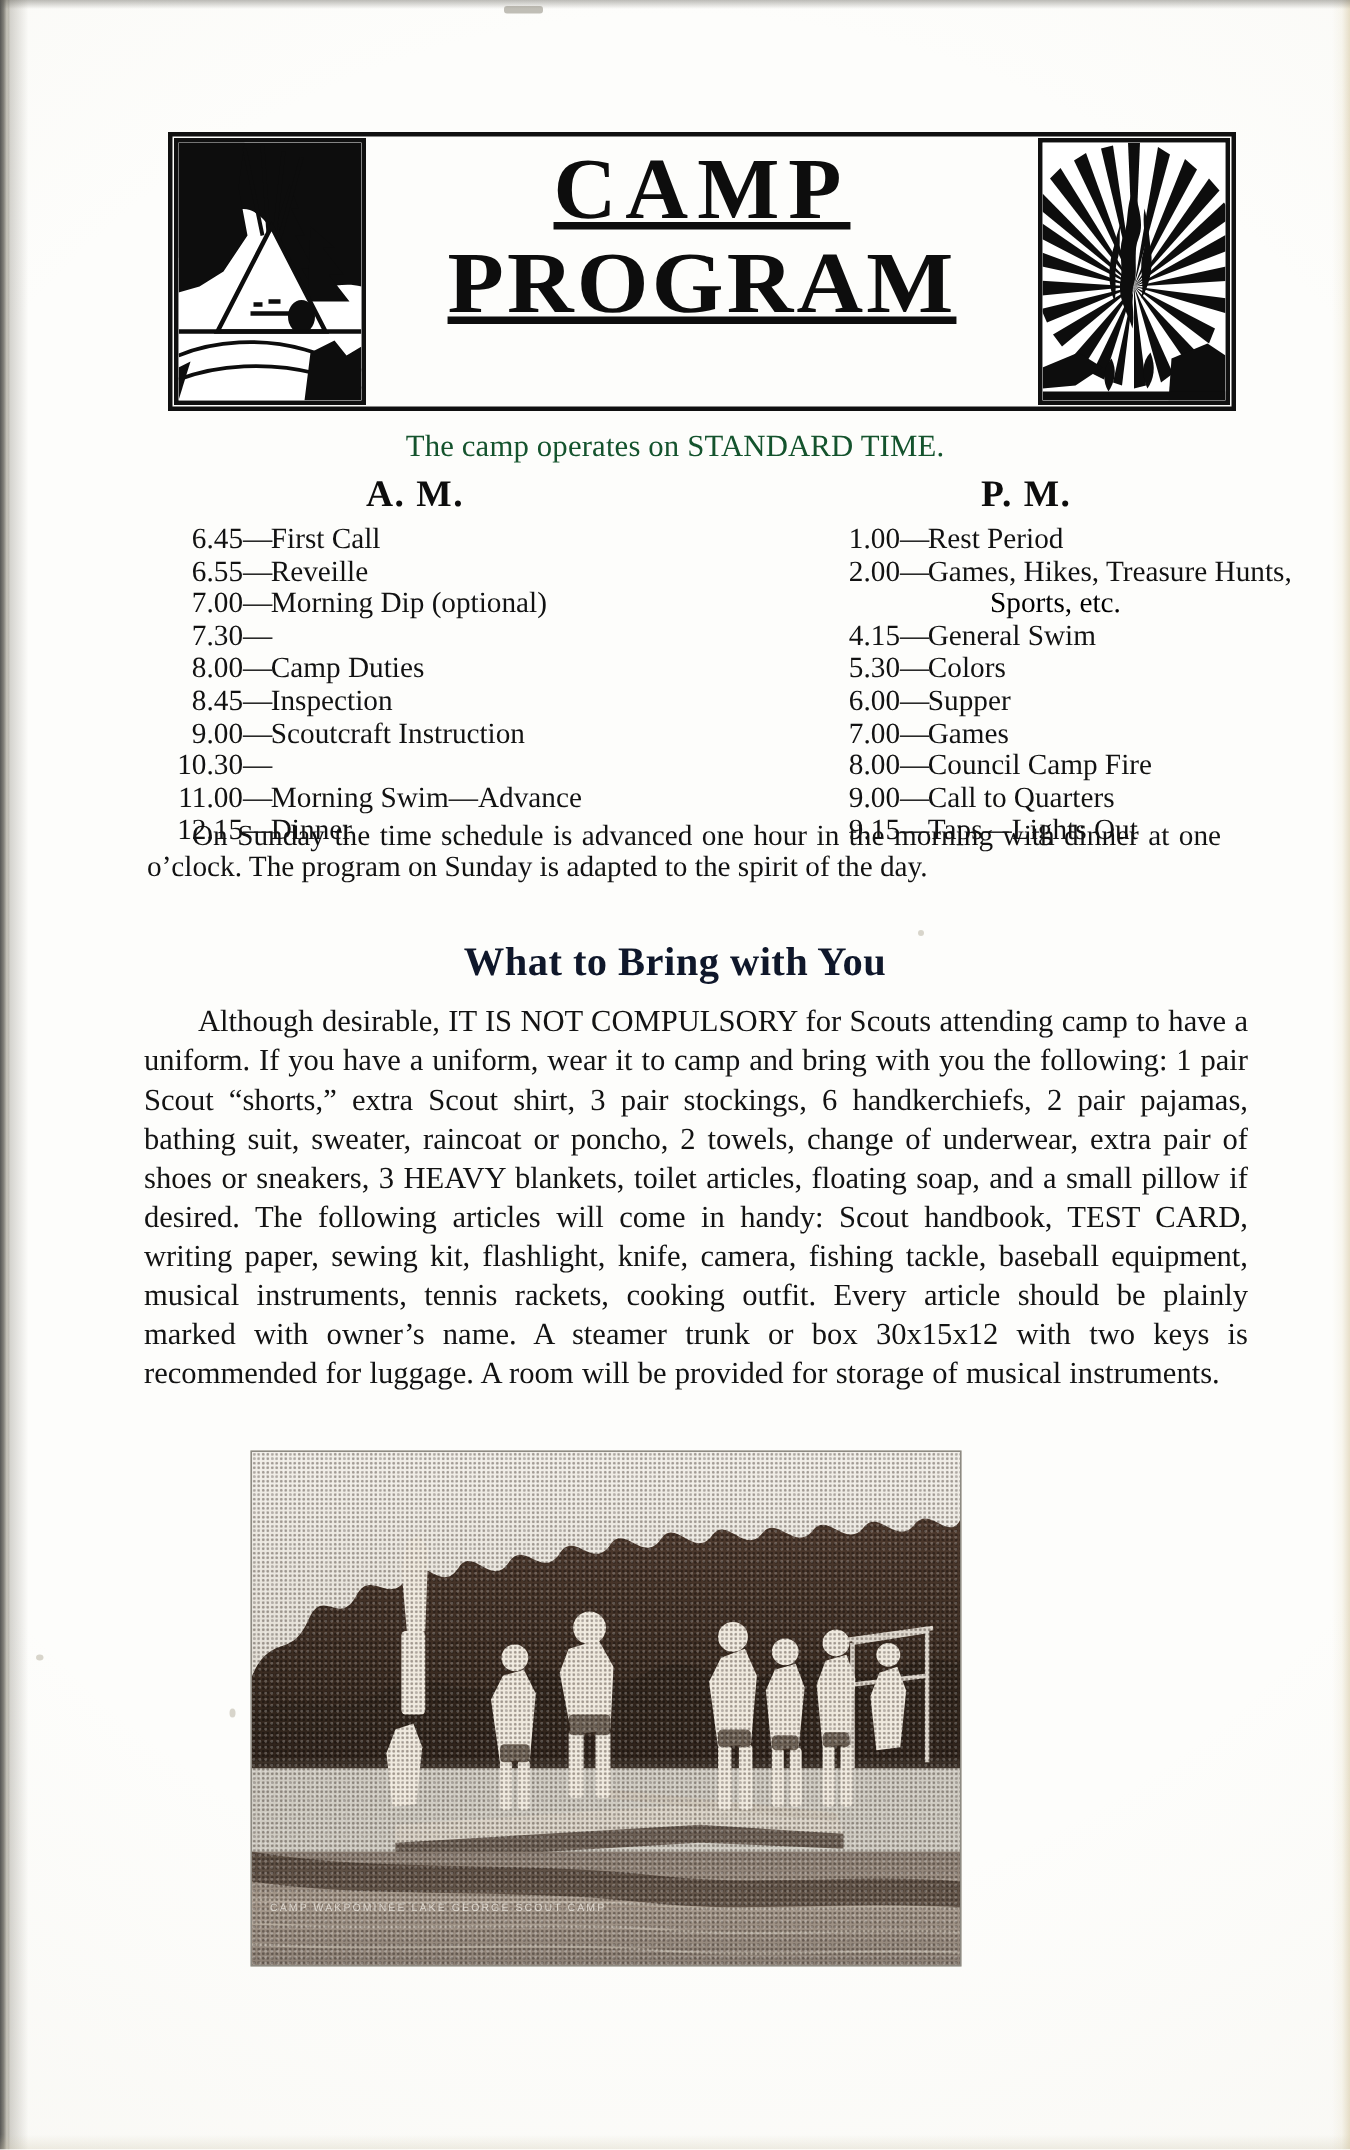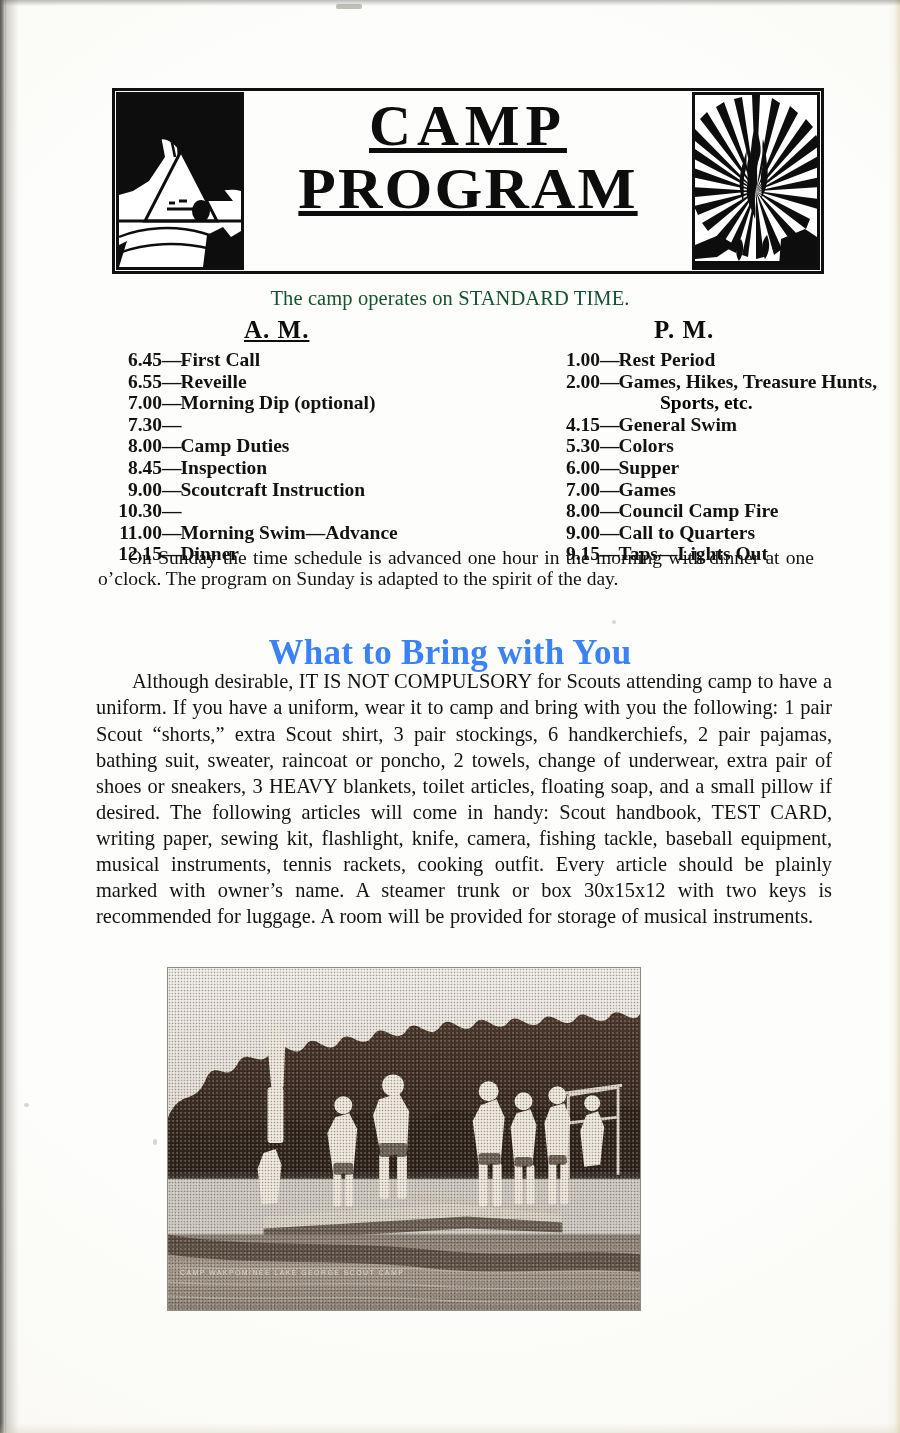--- a/index.html
+++ b/index.html
@@ -162,24 +162,24 @@
   .sched-col.pm { padding-left: 76px; }
 
   .sched-head {
     font-size: 25px;
     font-weight: 700;
     color: #0d0d0d;
     letter-spacing: 1px;
     margin-bottom: 5px;
     text-align: left;
   }
-  .sched-col.am .sched-head { padding-left: 140px; text-decoration: underline; }
+  .sched-col.am .sched-head { padding-left: 140px; }
   .sched-col.pm .sched-head { padding-left: 112px; }
 
-  .sched-list { list-style: none; margin: 0; padding: 0; font-weight: bold; }
+  .sched-list { list-style: none; margin: 0; padding: 0; }
   .sched-row {
     display: flex;
     font-size: 19.5px;
     line-height: 21.6px;
     color: #121212;
     white-space: nowrap;
   }
   .sched-time {
     width: 58px;
     text-align: right;
@@ -208,23 +208,23 @@
     text-indent: 30px;
     hyphens: none;
   }
 
   
   .section-heading {
     position: absolute;
     left: 0; right: 0;
     top: 604px;
     text-align: center;
-    font-size: 35px;
+    font-size: 27px;
     font-weight: 700;
-    color: #3b82f6;
+    color: #0f172a;
     letter-spacing: .3px;
   }
 
   
   .body-para {
     position: absolute;
     left: 96px;
     top: 648px;
     width: 736px;
     font-size: 20.4px;

